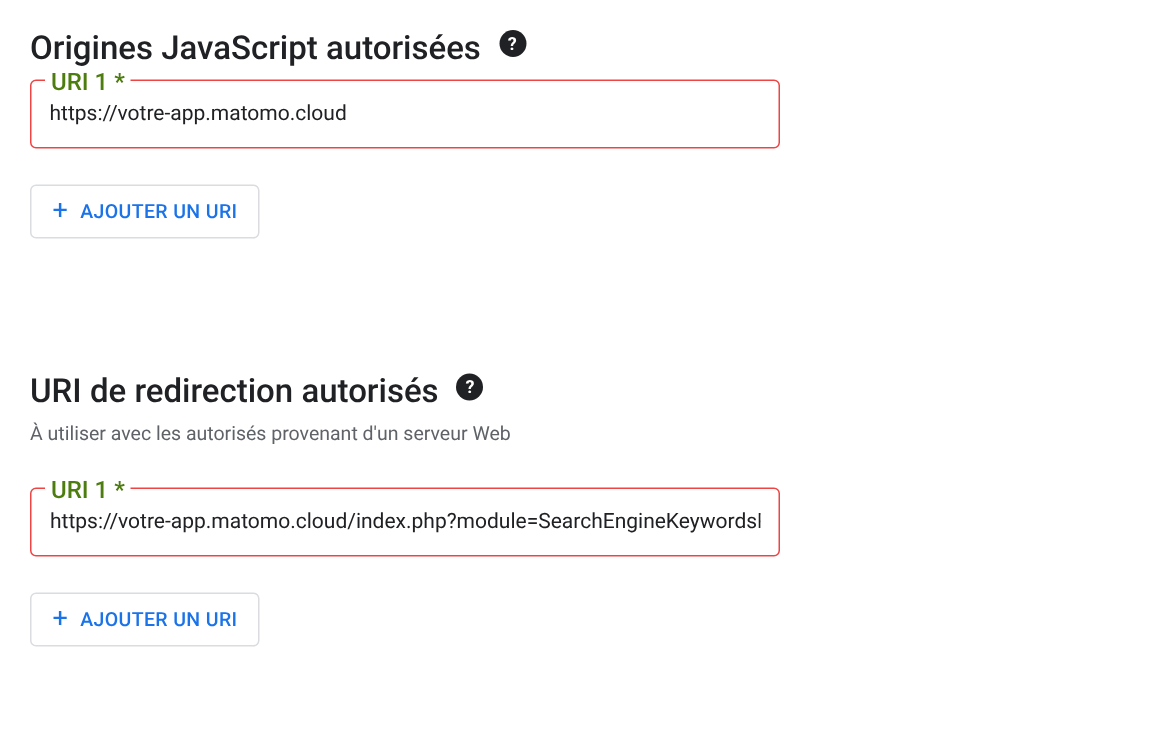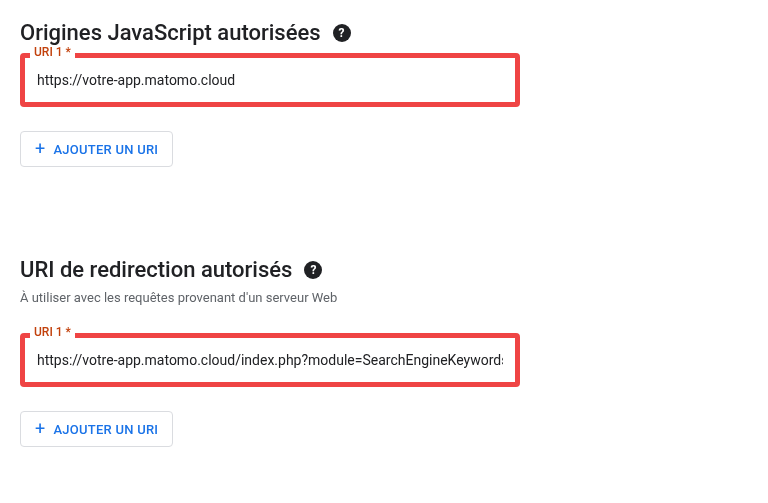--- a/index.html
+++ b/index.html
@@ -11,21 +11,21 @@
     color: #202124;
     width: 768px;
   }
   .section {
     margin-bottom: 90px;
   }
   .section:last-child {
   }
   .section-header {
     display: flex;
-    align-items: center;
+    align-items: flex-start;
     gap: 12px;
     margin-bottom: 8px;
   }
   .section-title {
     font-size: 22px;
     font-weight: 500;
     color: #202124;
     letter-spacing: 0;
   }
   .help-icon {
@@ -50,29 +50,29 @@
     position: relative;
     width: 500px;
     margin-bottom: 24px;
   }
   .field-label {
     position: absolute;
     top: -8px;
     left: 10px;
     background: #fff;
     padding: 0 4px;
-    font-size: 12px;
-    color: #c2410c;
+    font-size: 16px;
+    color: #4d7c0f;
     font-weight: 500;
   }
   .field-input {
     width: 100%;
     padding: 14px 12px;
     font-size: 14px;
-    border: 5px solid #ef4444;
+    border: 1px solid #ef4444;
     border-radius: 4px;
     color: #202124;
     font-family: inherit;
     outline: none;
   }
   .add-button {
     display: inline-flex;
     align-items: center;
     gap: 8px;
     padding: 8px 14px;
@@ -108,21 +108,21 @@
     <span class="plus-icon">+</span>
     <span>AJOUTER UN URI</span>
   </button>
 </div>
 
 <div class="section">
   <div class="section-header">
     <span class="section-title">URI de redirection autorisés</span>
     <span class="help-icon">?</span>
   </div>
-  <p class="section-desc">À utiliser avec les requêtes provenant d'un serveur Web</p>
+  <p class="section-desc">À utiliser avec les autorisés provenant d'un serveur Web</p>
   <div class="field-wrapper">
     <span class="field-label">URI 1 *</span>
     <input type="text" class="field-input" value="https://votre-app.matomo.cloud/index.php?module=SearchEngineKeywordsP" style="">
   </div>
   <button class="add-button">
     <span class="plus-icon">+</span>
     <span>AJOUTER UN URI</span>
   </button>
 </div>
 

